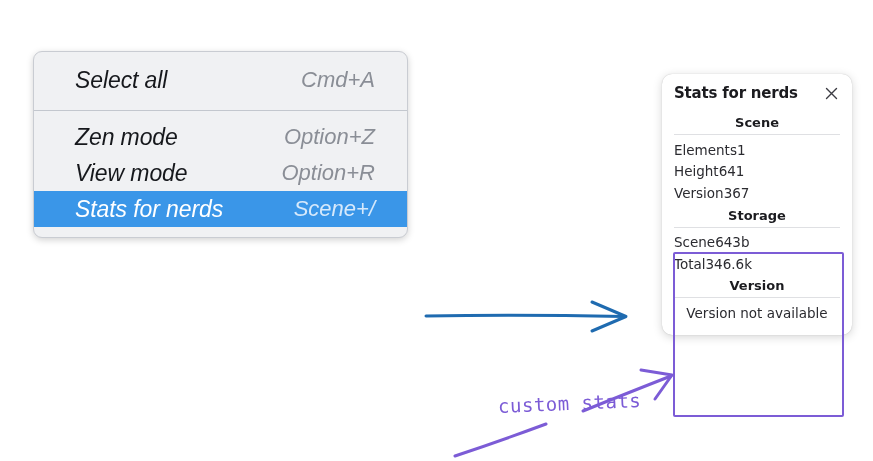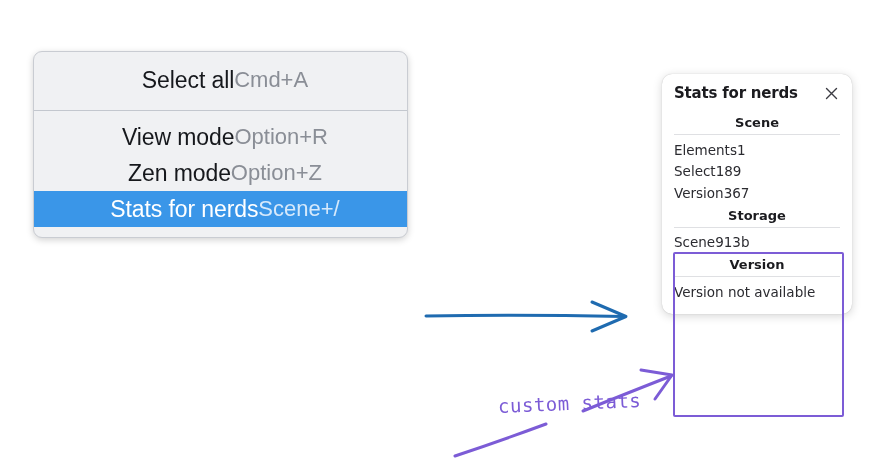--- a/index.html
+++ b/index.html
@@ -32,25 +32,26 @@
   .menu-group.group-top { padding: 10px 0 12px 0; }
   .menu-group.group-main { padding: 8px 0 10px 0; }
   .menu-divider {
     height: 1px;
     background: #c3c7ce;
     width: 100%;
   }
   .menu-item {
     display: flex;
     align-items: center;
-    justify-content: center;
+    justify-content: space-between;
     padding: 3px 32px 3px 41px;
     height: 36px;
     box-sizing: border-box;
     cursor: default;
+    font-style: italic;
   }
   .menu-item .mi-label {
     font-size: 23px;
     color: #16181c;
     letter-spacing: -0.1px;
     white-space: nowrap;
   }
   .menu-item .mi-shortcut {
     font-size: 22px;
     color: #8a8e96;
@@ -117,20 +118,21 @@
     font-size: 13.5px;
     color: #2b2b30;
     padding: 2.5px 0;
     line-height: 1.25;
   }
   .sp-row .sp-val { text-align: right; }
   .sp-fullrow {
     font-size: 13.5px;
     color: #2b2b30;
     padding: 3px 0 2px 0;
+    text-align: center;
   }
 
   
   #custom-stats-box {
     position: absolute;
     left: 673px;
     top: 252px;
     width: 167px;
     height: 161px;
     border: 2px solid #7c5cd6;
@@ -167,26 +169,26 @@
     <div class="menu-item">
       <span class="mi-label">Select all</span>
       <span class="mi-shortcut">Cmd+A</span>
     </div>
   </div>
 
   <div class="menu-divider"></div>
 
   <div class="menu-group group-main">
     <div class="menu-item">
+      <span class="mi-label">Zen mode</span>
+      <span class="mi-shortcut">Option+Z</span>
+    </div>
+    <div class="menu-item">
       <span class="mi-label">View mode</span>
       <span class="mi-shortcut">Option+R</span>
-    </div>
-    <div class="menu-item">
-      <span class="mi-label">Zen mode</span>
-      <span class="mi-shortcut">Option+Z</span>
     </div>
     <div class="menu-item selected">
       <span class="mi-label">Stats for nerds</span>
       <span class="mi-shortcut">Scene+/</span>
     </div>
   </div>
 </div>
 
 <div id="stats-panel">
 
@@ -199,33 +201,37 @@
     </span>
   </div>
 
   <div class="sp-section-title">Scene</div>
   <div class="sp-rule"></div>
   <div class="sp-row">
     <span class="sp-lab">Elements</span>
     <span class="sp-val">1</span>
   </div>
   <div class="sp-row">
-    <span class="sp-lab">Select</span>
-    <span class="sp-val">189</span>
+    <span class="sp-lab">Height</span>
+    <span class="sp-val">641</span>
   </div>
   <div class="sp-row">
     <span class="sp-lab">Version</span>
     <span class="sp-val">367</span>
   </div>
 
   <div class="sp-section-title">Storage</div>
   <div class="sp-rule"></div>
   <div class="sp-row">
     <span class="sp-lab">Scene</span>
-    <span class="sp-val">913b</span>
+    <span class="sp-val">643b</span>
+  </div>
+  <div class="sp-row">
+    <span class="sp-lab">Total</span>
+    <span class="sp-val">346.6k</span>
   </div>
 
   <div class="sp-section-title">Version</div>
   <div class="sp-rule"></div>
   <div class="sp-fullrow">Version not available</div>
 </div>
 
 <div id="custom-stats-box"></div>
 
 <svg id="annotations" viewBox="0 0 873 461" xmlns="http://www.w3.org/2000/svg">

